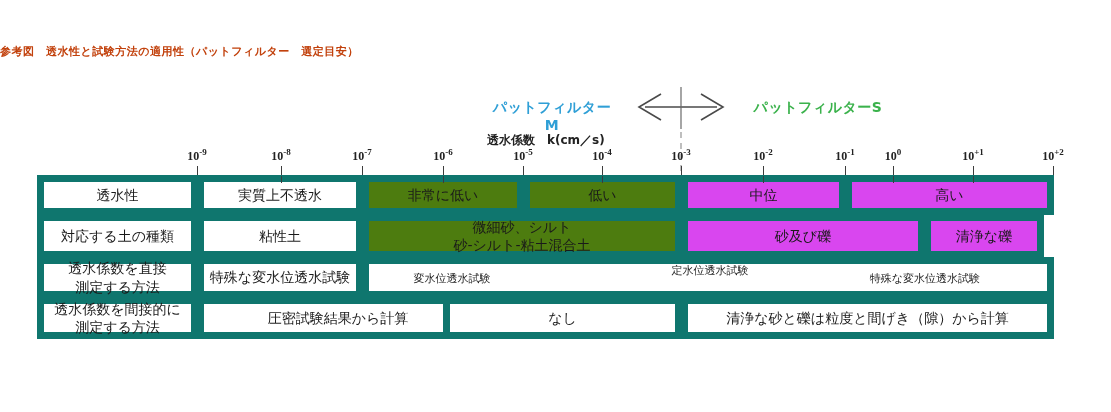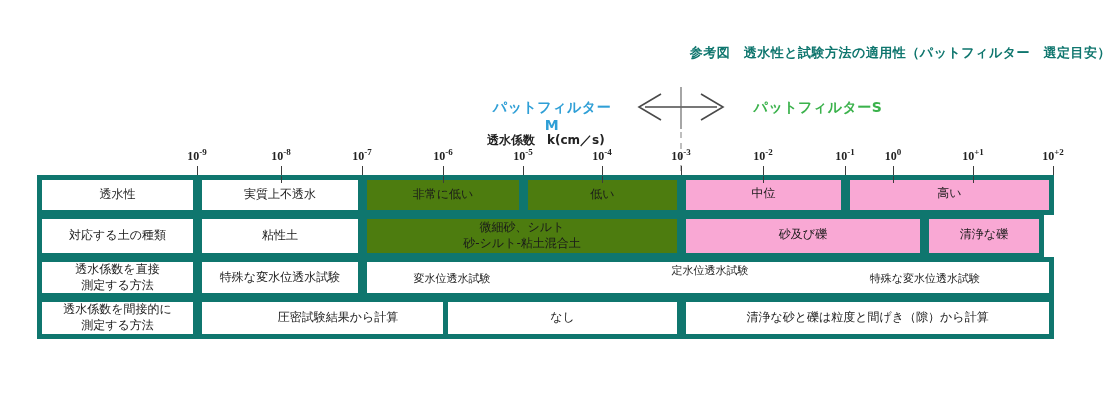--- a/index.html
+++ b/index.html
@@ -1,46 +1,46 @@
 <!DOCTYPE html>
 <html><head>
 <meta charset="utf-8">
 <style>
   html,body{margin:0;padding:0;background:#fff;}
   #canvas{
     position:relative;width:1111px;height:412px;background:#ffffff;overflow:hidden;
     font-family:"DejaVu Sans","Liberation Sans",sans-serif;color:#1a1a1a;
   }
   .title{
-    position:absolute;left:0;top:44px;width:1111px;text-align:right;
-    font-size:13px;font-weight:bold;letter-spacing:0.5px;color:#0f766e;
+    position:absolute;left:0;top:44px;width:1111px;text-align:left;
+    font-size:11px;font-weight:bold;letter-spacing:0.5px;color:#c2410c;
   }
   .legend-label{
     position:absolute;top:99px;width:130px;text-align:center;
     font-size:14px;font-weight:bold;letter-spacing:0.5px;
   }
   .legend-m{left:487px;color:#2f9fd6;}
   .legend-s{left:753px;color:#3bb24c;}
   .axis-label{
     position:absolute;left:487px;top:132px;font-size:12px;font-weight:bold;color:#222;
   }
   .tick-label{
     position:absolute;top:147px;width:40px;text-align:center;
     font-size:12px;font-weight:bold;color:#222;white-space:nowrap;font-family:Liberation Serif, serif;
   }
   .tick-label sup{font-size:9px;}
   .tick-mark{position:absolute;width:1px;height:10px;top:166px;background:#3c3c3c;}
   .tick-minor{position:absolute;width:1px;height:7px;top:176px;background:#3c3c3c;}
   .cell{
-    position:absolute;box-sizing:border-box;border:5px solid #0f766e;
+    position:absolute;box-sizing:border-box;border:7px solid #0f766e;
     display:flex;flex-direction:column;align-items:center;justify-content:center;
-    font-size:12px;line-height:1.3;text-align:center;background:#fff;white-space:nowrap;
+    font-size:14px;line-height:1.3;text-align:center;background:#fff;white-space:nowrap;
   }
   .blue{background:#4d7c0f;}
-  .green{background:#f9a8d4;font-family:Liberation Mono, monospace;}
+  .green{background:#d946ef;}
   .floating-text{
     position:absolute;font-size:11px;text-align:center;white-space:nowrap;color:#1a1a1a;
   }
   svg.overlay{position:absolute;left:0;top:0;pointer-events:none;}
 </style>
 </head>
 <body>
 
 <div id="canvas">
 

